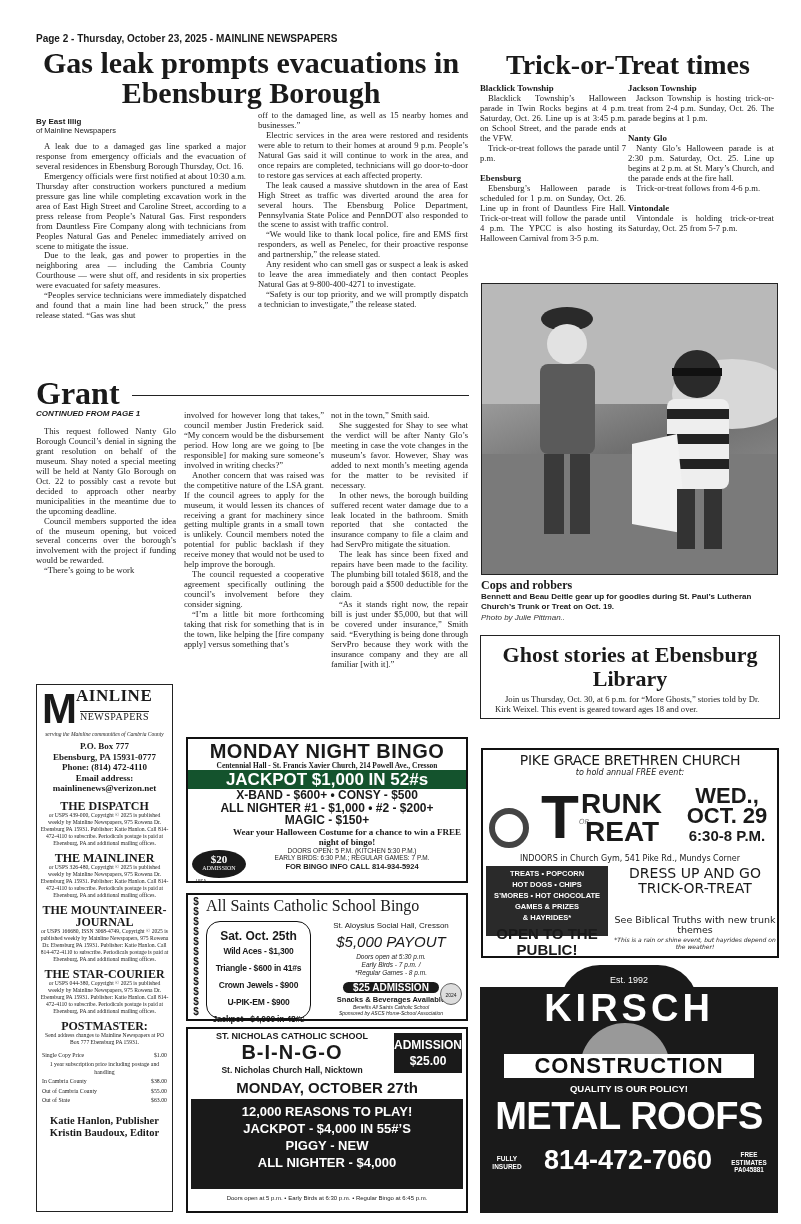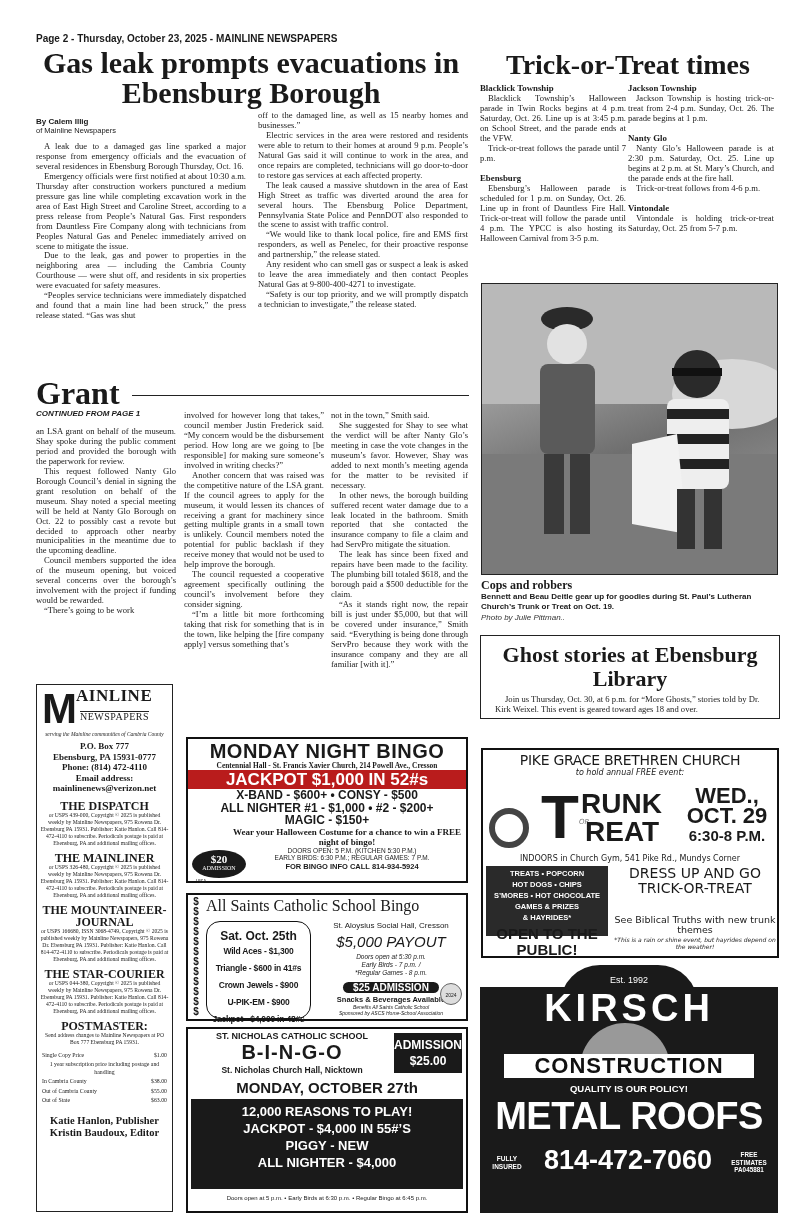--- a/index.html
+++ b/index.html
@@ -43,21 +43,21 @@
   .mast .addr { font-weight: bold; font-size: 9px; line-height: 10.5px; margin: 3px 0 6px; }
   .mast h3 { font-size: 12px; line-height: 12px; margin-top: 5px; }
   .mast .pub { font-size: 5.6px; line-height: 7px; }
   .mast table { width: 100%; font-size: 5.8px; line-height: 7.5px; text-align: left; margin-top: 4px; }
   .mast .sig { font-weight: bold; font-size: 10.5px; line-height: 12px; margin-top: 8px; }
   
   .ad { border: 2px solid #111; }
   .bingo1 { left: 186px; top: 737px; width: 282px; height: 146px; text-align: center; font-family: "Liberation Sans", sans-serif; }
   .bingo1 .h { font-weight: 900; font-size: 20px; line-height: 20px; letter-spacing: 0.5px; margin-top: 2px; }
   .bingo1 .sub { font-family: "Liberation Serif", serif; font-weight: bold; font-size: 7.4px; }
-  .bingo1 .jack { background: #b91c1c; color: #fff; font-weight: 900; font-size: 17px; line-height: 19px; }
+  .bingo1 .jack { background: #14532d; color: #fff; font-weight: 900; font-size: 17px; line-height: 19px; }
   .bingo1 .line { font-weight: 900; font-size: 12px; line-height: 12.5px; }
   .bingo1 .cost { font-family: "Liberation Serif", serif; font-weight: bold; font-size: 9px; line-height: 10px; }
   .bingo1 .small { font-size: 6.5px; line-height: 7.5px; }
   .bingo1 .call { font-weight: bold; font-size: 7.5px; }
   .bingo1 .adm { position: absolute; left: 4px; top: 111px; width: 54px; height: 28px; border-radius: 50%; background: #1a1a1a; color: #fff; font-family: "Liberation Serif", serif; font-size: 6px; line-height: 7px; padding-top: 4px; }
   .bingo1 .adm b { font-size: 11px; display: block; line-height: 11px; }
   .bingo1 .visa { position: absolute; left: 8px; top: 140px; font-size: 4.5px; }
   .bingo2 { left: 186px; top: 893px; width: 282px; height: 128px; font-family: "Liberation Sans", sans-serif; }
   .bingo2 .dollars { position: absolute; left: 2px; top: 2px; width: 12px; font-weight: bold; font-size: 10px; line-height: 10px; text-align: center; }
   .bingo2 .title { position: absolute; left: 18px; top: 2px; font-family: "Liberation Serif", serif; font-size: 16px; }
@@ -110,21 +110,21 @@
   .kirsch .ins { position: absolute; left: 6px; top: 190px; width: 42px; font-weight: bold; font-size: 6.5px; line-height: 8px; }
   .kirsch .free { position: absolute; right: 6px; top: 186px; width: 46px; font-weight: bold; font-size: 6.3px; line-height: 7.5px; }
 </style>
 </head>
 <body>
 
 <div class="abs folio">Page 2 - Thursday, October 23, 2025 - MAINLINE NEWSPAPERS</div>
 
 <h1 class="abs headline">Gas leak prompts evacuations in Ebensburg Borough</h1>
 <div class="abs byline">
-  <b>By Calem Illig</b><br>
+  <b>By East Illig</b><br>
   <span>of Mainline Newspapers</span>
 </div>
 <div class="abs col gas-c1">
   <p>A leak due to a damaged gas line sparked a major response from emergency officials and the evacuation of several residences in Ebensburg Borough Thursday, Oct. 16.</p>
   <p>Emergency officials were first notified at about 10:30 a.m. Thursday after construction workers punctured a medium pressure gas line while completing excavation work in the area of East High Street and Caroline Street, according to a press release from People’s Natural Gas. First responders from Dauntless Fire Company along with technicians from Peoples Natural Gas and Penelec immediately arrived on scene to mitigate the issue.</p>
   <p>Due to the leak, gas and power to properties in the neighboring area — including the Cambria County Courthouse — were shut off, and residents in six properties were evacuated for safety measures.</p>
   <p>“Peoples service technicians were immediately dispatched and found that a main line had been struck,” the press release stated. “Gas was shut</p>
 </div>
 <div class="abs col gas-c2">
   <p style="text-indent:0">off to the damaged line, as well as 15 nearby homes and businesses.”</p>
@@ -182,21 +182,20 @@
 
 <div class="abs ghost">
   <h2>Ghost stories at Ebensburg Library</h2>
   <p>Join us Thursday, Oct. 30, at 6 p.m. for “More Ghosts,” stories told by Dr. Kirk Weixel. This event is geared toward ages 18 and over.</p>
 </div>
 
 <div class="abs grant-title">Grant</div>
 <div class="abs grant-rule"></div>
 <div class="abs continued">CONTINUED FROM PAGE 1</div>
 <div class="abs col gr-c1">
-  <p style="text-indent:0">an LSA grant on behalf of the museum. Shay spoke during the public comment period and provided the borough with the paperwork for review.</p>
   <p>This request followed Nanty Glo Borough Council’s denial in signing the grant resolution on behalf of the museum. Shay noted a special meeting will be held at Nanty Glo Borough on Oct. 22 to possibly cast a revote but decided to approach other nearby municipalities in the meantime due to the upcoming deadline.</p>
   <p>Council members supported the idea of the museum opening, but voiced several concerns over the borough’s involvement with the project if funding would be rewarded.</p>
   <p>“There’s going to be work</p>
 </div>
 <div class="abs col gr-c2">
   <p style="text-indent:0">involved for however long that takes,” council member Justin Frederick said. “My concern would be the disbursement period. How long are we going to [be responsible] for making sure someone’s involved in writing checks?”</p>
   <p>Another concern that was raised was the competitive nature of the LSA grant. If the council agrees to apply for the museum, it would lessen its chances of receiving a grant for machinery since getting multiple grants in a small town is unlikely. Council members noted the potential for public backlash if they receive money that would not be used to help improve the borough.</p>
   <p>The council requested a cooperative agreement specifically outlining the council’s involvement before they consider signing.</p>
   <p>“I’m a little bit more forthcoming taking that risk for something that is in the town, like helping the [fire company apply] versus something that’s</p>
 </div>

